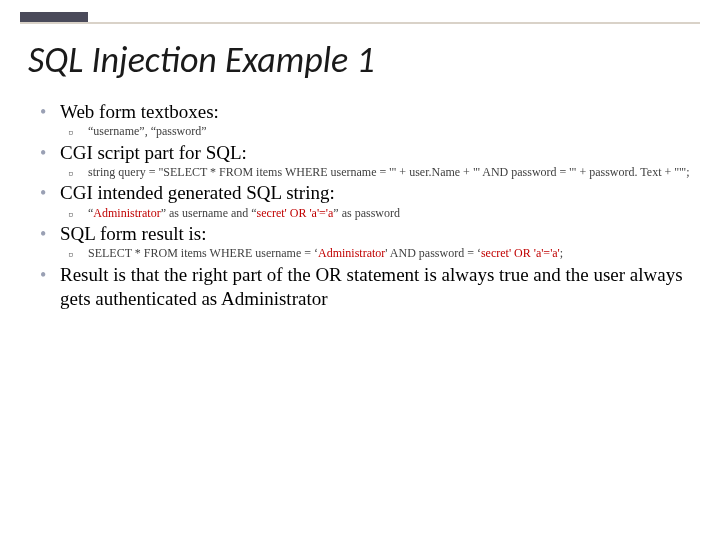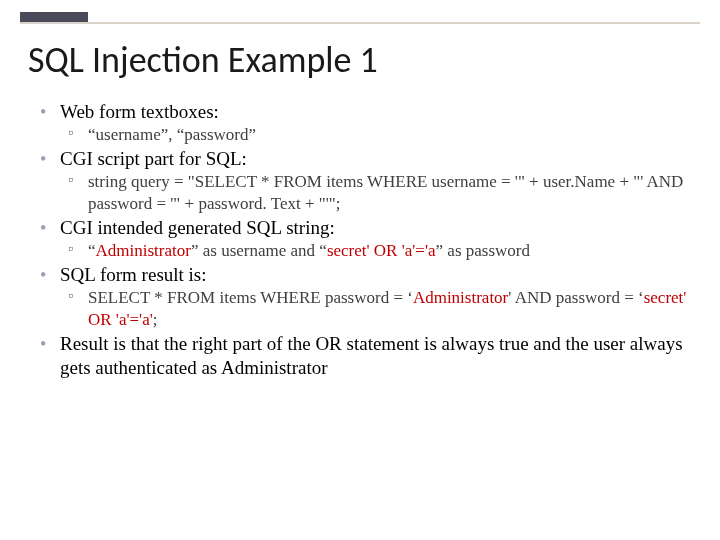--- a/index.html
+++ b/index.html
@@ -36,20 +36,21 @@
   }
   .title {
     position: absolute;
     left: 28px;
     top: 38px;
     font-family: Calibri, "Segoe UI", Arial, sans-serif;
     font-size: 36px;
     font-weight: 400;
     color: #1a1a1a;
     letter-spacing: 0px;
+    font-style: italic;
   }
   .body {
     position: absolute;
     left: 32px;
     top: 100px;
     width: 660px;
     font-size: 19px;
     line-height: 1.28;
   }
   .lvl1 {
@@ -61,21 +62,21 @@
     content: "•";
     position: absolute;
     left: 8px;
     top: 1px;
     color: #9aa0b4;
     font-size: 18px;
   }
   .lvl2 {
     position: relative;
     padding-left: 56px;
-    font-size: 17px;
+    font-size: 12px;
     margin-bottom: 1px;
     color: #404040;
   }
   .lvl2::before {
     content: "▫";
     position: absolute;
     left: 36px;
     top: 0px;
     color: #5f5f5f;
     font-size: 14px;
@@ -97,18 +98,18 @@
     <div class="lvl2">“username”, “password”</div>
 
     <div class="lvl1">CGI script part for SQL:</div>
     <div class="lvl2">string query = "SELECT * FROM items WHERE username = '" + user.Name + "' AND password = '" + password. Text + "'";</div>
 
     <div class="lvl1">CGI intended generated SQL string:</div>
 
     <div class="lvl2"><span>“</span><span class="red">Administrator</span><span>” as username and “</span><span class="red">secret' OR 'a'='a</span><span>” as password</span></div>
 
     <div class="lvl1">SQL form result is:</div>
-    <div class="lvl2"><span>SELECT * FROM items WHERE password = ‘</span><span class="red">Administrator</span><span>' AND password = ‘</span><span class="red">secret' OR 'a'='a'</span><span>;</span></div>
+    <div class="lvl2"><span>SELECT * FROM items WHERE username = ‘</span><span class="red">Administrator</span><span>' AND password = ‘</span><span class="red">secret' OR 'a'='a'</span><span>;</span></div>
 
     <div class="lvl1">Result is that the right part of the OR statement is always true and the user always gets authenticated as Administrator</div>
 
   </div>
 </div>
 
 </body></html>

